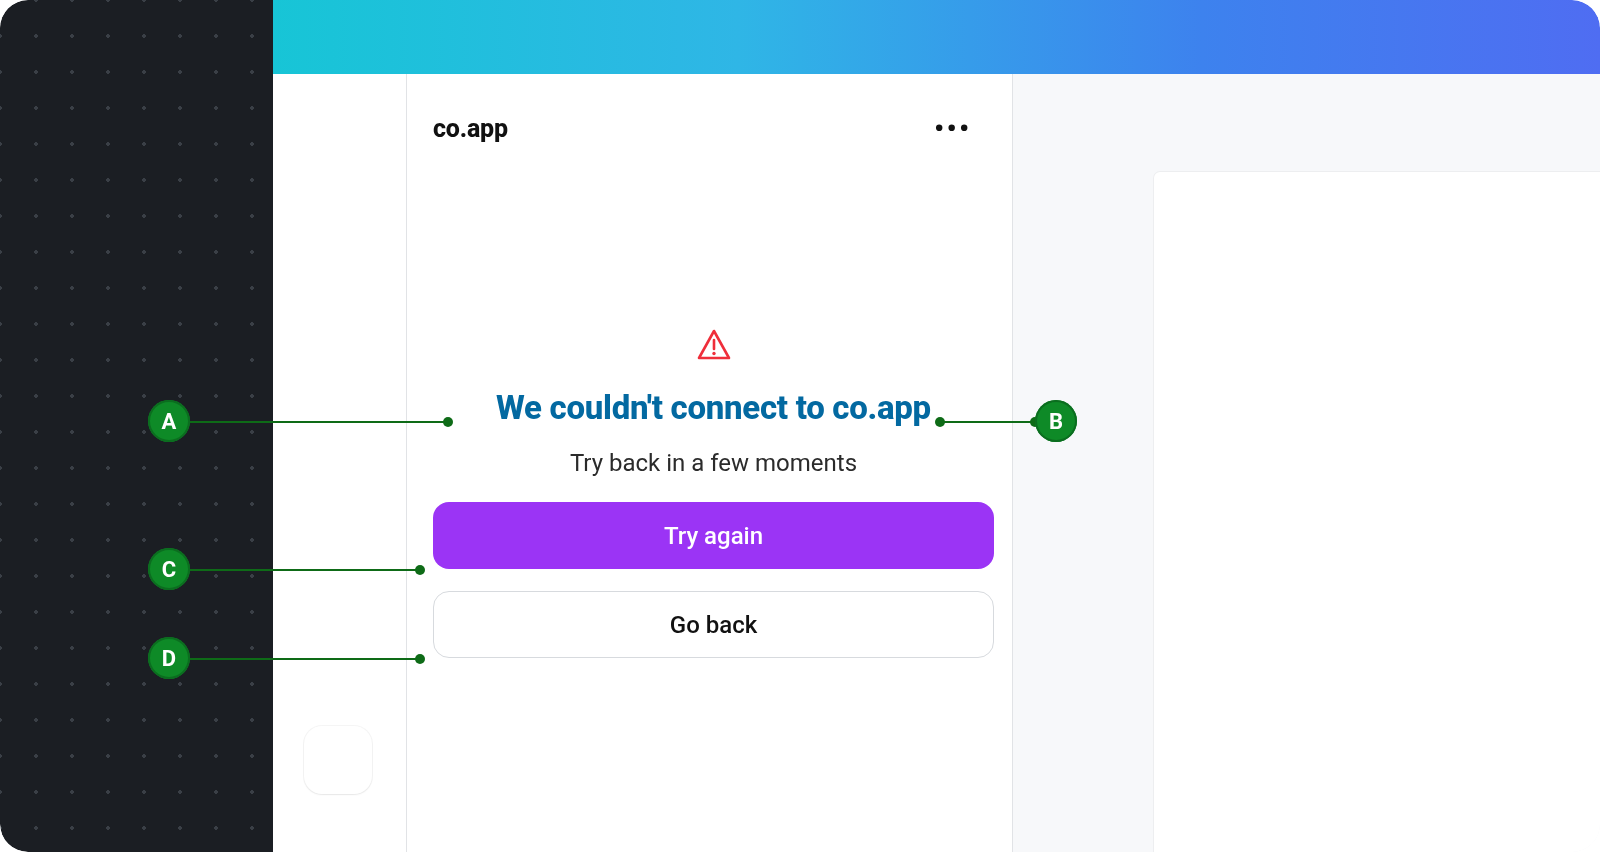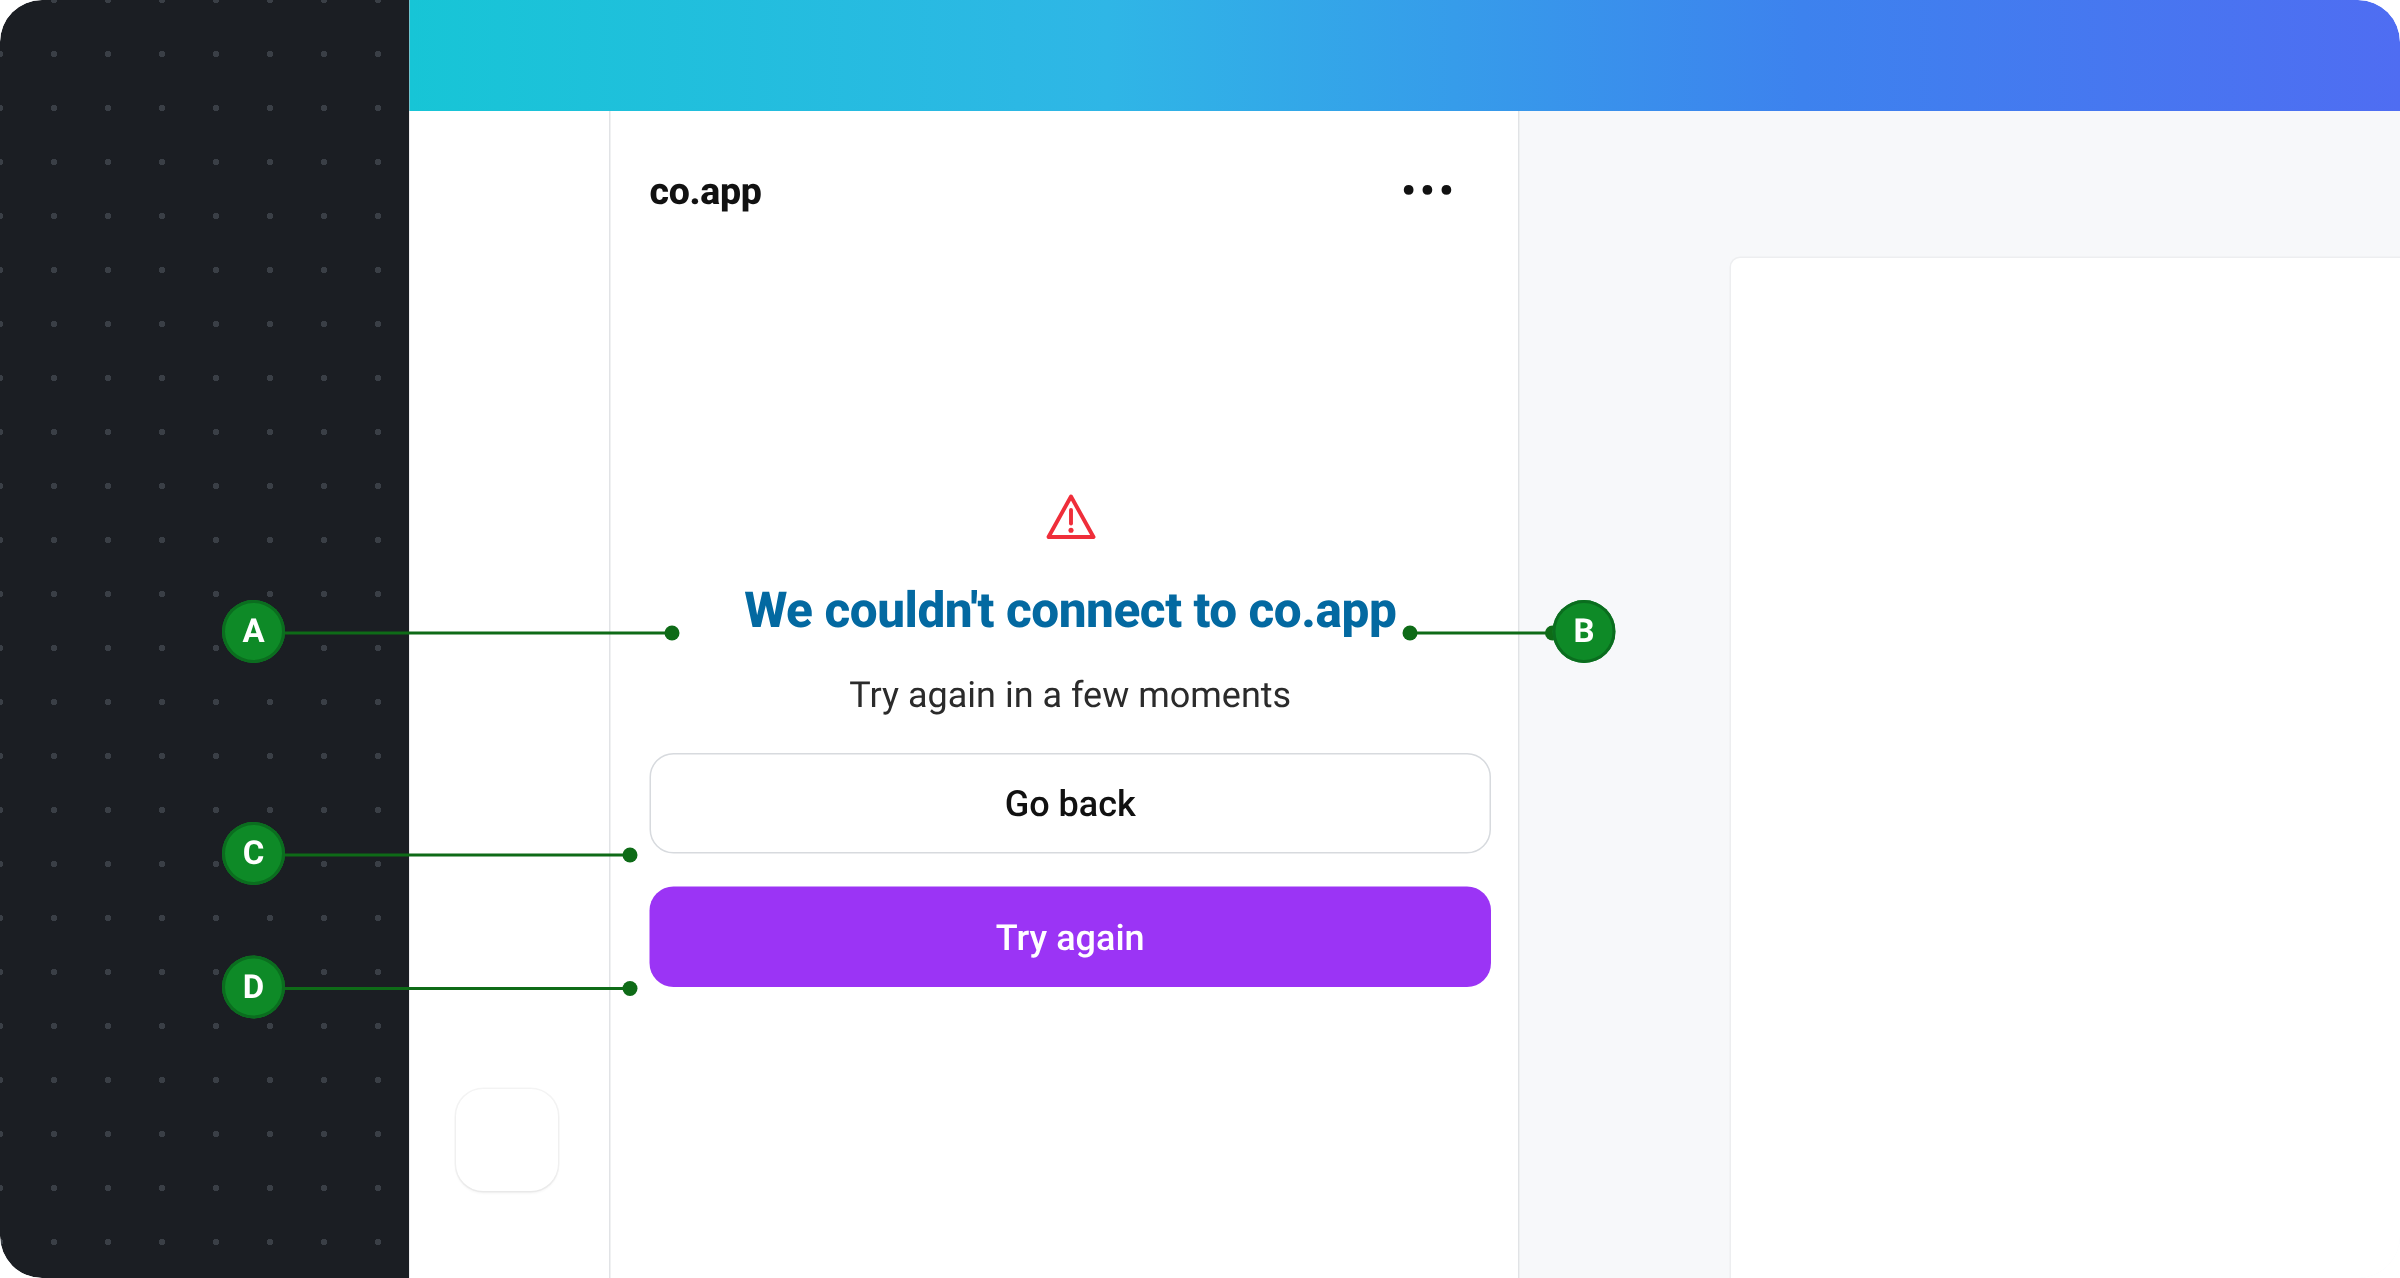--- a/index.html
+++ b/index.html
@@ -96,29 +96,29 @@
 
     <div class="err-wrap">
       <span class="warn-icon">
         <svg width="36" height="34" viewBox="0 0 36 34" fill="none">
           <path d="M18 3 L33 30 H3 Z" stroke="#ef2e3a" stroke-width="2.6" stroke-linejoin="round" fill="none"></path>
           <line x1="18" y1="12" x2="18" y2="21" stroke="#ef2e3a" stroke-width="2.6" stroke-linecap="round"></line>
           <circle cx="18" cy="25.5" r="1.7" fill="#ef2e3a"></circle>
         </svg>
       </span>
       <div class="err-title">We couldn't connect to co.app</div>
-      <div class="err-sub">Try again in a few moments</div>
+      <div class="err-sub">Try back in a few moments</div>
     </div>
 
     <div class="btn-col">
+      <div class="btn btn-primary">
+        <span>Try again</span>
+      </div>
       <div class="btn btn-secondary">
         <span>Go back</span>
-      </div>
-      <div class="btn btn-primary">
-        <span>Try again</span>
       </div>
     </div>
   </div>
 
   <div class="chiclet"></div>
 
   <div class="badge" style="left:148px; top:400px;">
       <span>A</span>
     </div>
   <div class="callout-line" style="left:190px; top:421px; width:258px;"></div>

